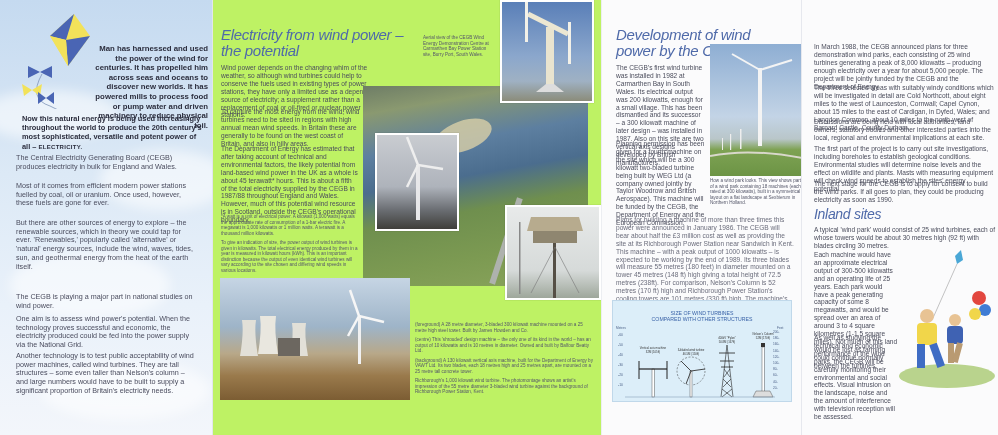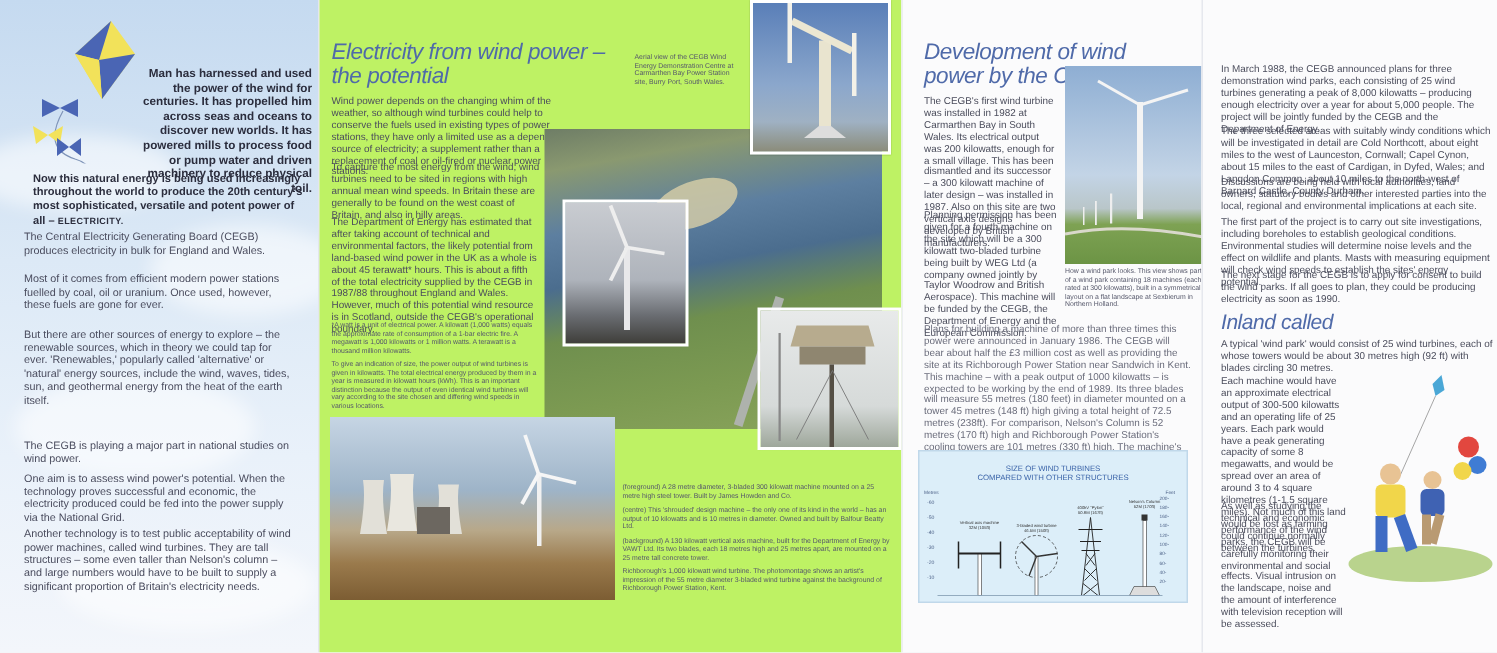--- a/index.html
+++ b/index.html
@@ -189,21 +189,21 @@
       </svg>
   </div>
 </section>
 
 <section class="panel" id="p4">
   <p class="body" style="position:absolute;left:12px;top:43px;width:180px;">In March 1988, the CEGB announced plans for three demonstration wind parks, each consisting of 25 wind turbines generating a peak of 8,000 kilowatts – producing enough electricity over a year for about 5,000 people. The project will be jointly funded by the CEGB and the Department of Energy.</p>
   <p class="body" style="position:absolute;left:12px;top:84px;width:180px;">The three selected areas with suitably windy conditions which will be investigated in detail are Cold Northcott, about eight miles to the west of Launceston, Cornwall; Capel Cynon, about 15 miles to the east of Cardigan, in Dyfed, Wales; and Langdon Common, about 10 miles to the north-west of Barnard Castle, County Durham.</p>
   <p class="body" style="position:absolute;left:12px;top:118px;width:180px;">Discussions are being held with local authorities, land owners, statutory bodies and other interested parties into the local, regional and environmental implications at each site.</p>
   <p class="body" style="position:absolute;left:12px;top:145px;width:180px;">The first part of the project is to carry out site investigations, including boreholes to establish geological conditions. Environmental studies will determine noise levels and the effect on wildlife and plants. Masts with measuring equipment will check wind speeds to establish the sites' energy potential.</p>
   <p class="body" style="position:absolute;left:12px;top:180px;width:180px;">The next stage for the CEGB is to apply for consent to build the wind parks. If all goes to plan, they could be producing electricity as soon as 1990.</p>
-  <h1 class="title" style="position:absolute;left:12px;top:206px;font-size:14px;">Inland called</h1>
+  <h1 class="title" style="position:absolute;left:12px;top:206px;font-size:14px;">Inland sites</h1>
   <p class="body" style="position:absolute;left:12px;top:226px;width:182px;">A typical 'wind park' would consist of 25 wind turbines, each of whose towers would be about 30 metres high (92 ft) with blades circling 30 metres.</p>
   <p class="body" style="position:absolute;left:12px;top:251px;width:84px;">Each machine would have an approximate electrical output of 300-500 kilowatts and an operating life of 25 years. Each park would have a peak generating capacity of some 8 megawatts, and would be spread over an area of around 3 to 4 square kilometres (1-1.5 square miles). Not much of this land would be lost as farming could continue normally between the turbines.</p>
   <p class="body" style="position:absolute;left:12px;top:334px;width:84px;">As well as studying the technical and economic performance of the wind parks, the CEGB will be carefully monitoring their environmental and social effects. Visual intrusion on the landscape, noise and the amount of interference with television reception will be assessed.</p>
   <svg style="position:absolute;left:95px;top:248px;" width="100" height="140" viewBox="0 0 100 140">
     <ellipse cx="50" cy="128" rx="48" ry="12" fill="#a9c970" opacity=".8"></ellipse>
     <polygon points="58,8 64,2 66,12 60,16" fill="#4aa7d6"></polygon>
     <line x1="60" y1="16" x2="36" y2="70" stroke="#888" stroke-width="0.5"></line>
     <circle cx="82" cy="50" r="7" fill="#e2473f"></circle>
       <circle cx="88" cy="62" r="6" fill="#3f7cd4"></circle>
       <circle cx="78" cy="66" r="6" fill="#f1d64a"></circle>

